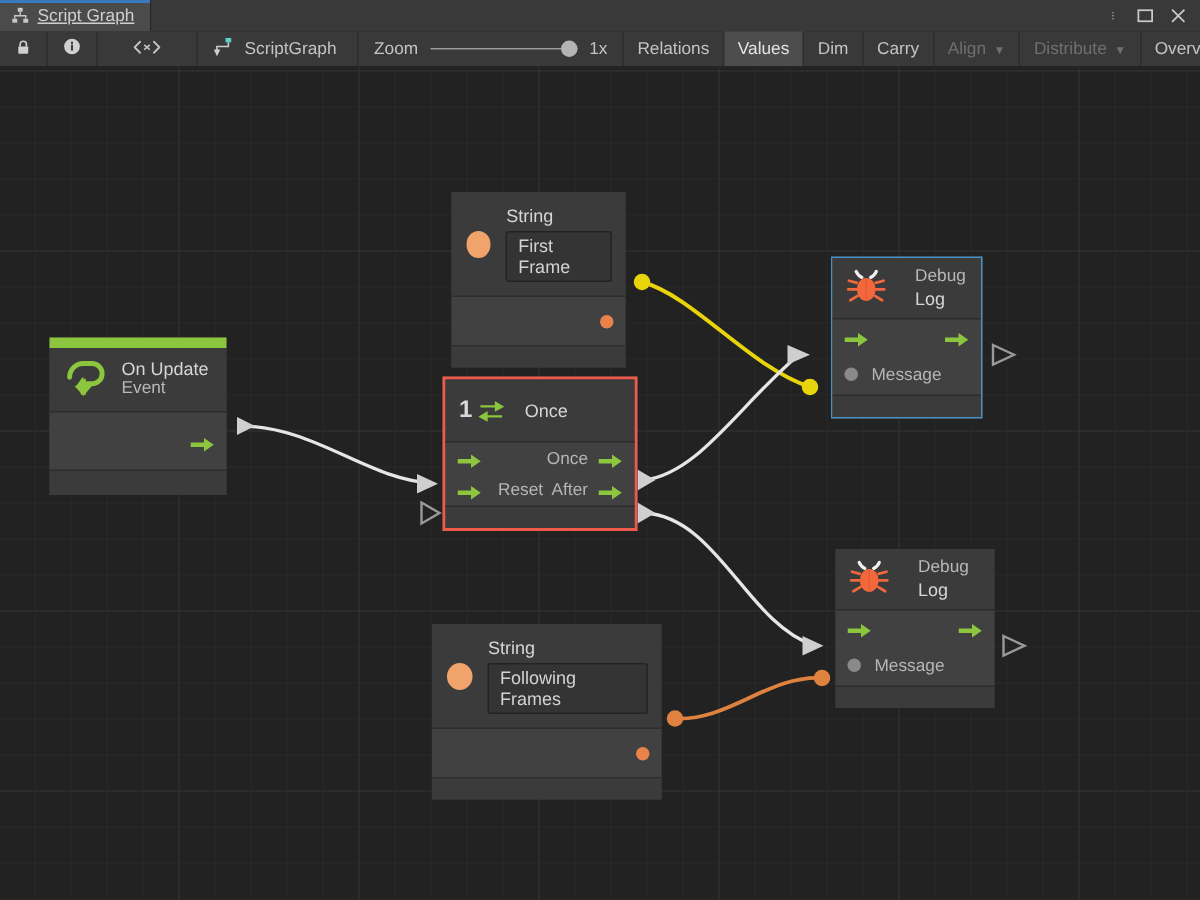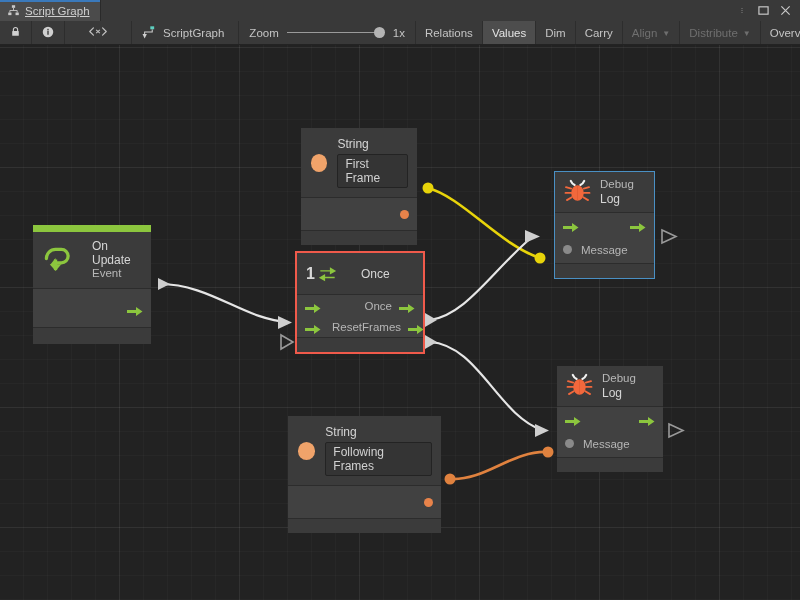--- a/index.html
+++ b/index.html
@@ -70,21 +70,21 @@
       linear-gradient(to bottom, rgba(255,255,255,0.05) 1px, transparent 1px);
     background-size:24px 24px, 24px 24px, 120px 120px, 120px 120px;
     background-position:-1px 2px, -1px 2px, -1px 2px, -1px 2px;
     overflow:hidden;
   }
   .wires { position:absolute; left:0; top:0; width:800px; height:555px; }
 
   
   .node { position:absolute; background:#3b3b3b; }
   .node .hdr {
-    display:flex; align-items:center; gap:20px;
+    display:flex; align-items:center; gap:9px;
     padding:7px 10px 7px 9px; background:#3b3b3b;
   }
   .node .hdr-txt { display:flex; flex-direction:column; line-height:1.18; }
   .node .title { color:#d6d6d6; font-size:12px; }
   .node .subtitle { color:#b8b8b8; font-size:11.5px; }
   .node .body {
     background:#414141; border-top:1px solid #2c2c2c;
     border-bottom:1px solid #2c2c2c;
   }
   .node .foot { height:14px; background:#3b3b3b; }
@@ -112,21 +112,21 @@
   }
   #node-string-1 { left:301px; top:83px; width:116px; }
   #node-string-2 { left:288px; top:371px; width:153px; }
 
   
   #node-once { left:295px; top:206px; width:130px; border:2.5px solid #f05a4b; }
   .once-ico { display:flex; align-items:center; gap:1px; }
   .once-num { color:#d8d8d8; font-size:16px; font-weight:bold; font-family:"Liberation Sans",sans-serif;}
 
   
-  .node-debug .hdr { padding:6px 10px 6px 9px; gap:9px; }
+  .node-debug .hdr { padding:6px 10px 6px 9px; gap:19px; }
   #node-debug-1 { left:554px; top:126px; width:101px; border:1.5px solid #4a90c4; }
   #node-debug-2 { left:557px; top:321px; width:106px; }
   .bug-ico { width:27px; height:25px; }
 </style>
 </head>
 <body>
 
 <div id="app">
 
   <div class="tabbar">
@@ -331,21 +331,21 @@
           </span>
         </div>
         <div class="row">
           <span class="arrow-g">
             <svg viewBox="0 0 16 11" width="16" height="11">
               <path d="M0 4 H9 V1 L15.5 5.5 L9 10 V7 H0 Z" fill="#8cc63e"></path>
             </svg>
           </span>
           <span class="lbl" style="margin-left:11px;">Reset</span>
           <span class="spring"></span>
-          <span class="lbl">Frames</span>
+          <span class="lbl">After</span>
           <span class="arrow-g" style="margin-left:7px;">
             <svg viewBox="0 0 16 11" width="16" height="11">
               <path d="M0 4 H9 V1 L15.5 5.5 L9 10 V7 H0 Z" fill="#8cc63e"></path>
             </svg>
           </span>
         </div>
       </div>
       <div class="foot"></div>
     </div>
 

